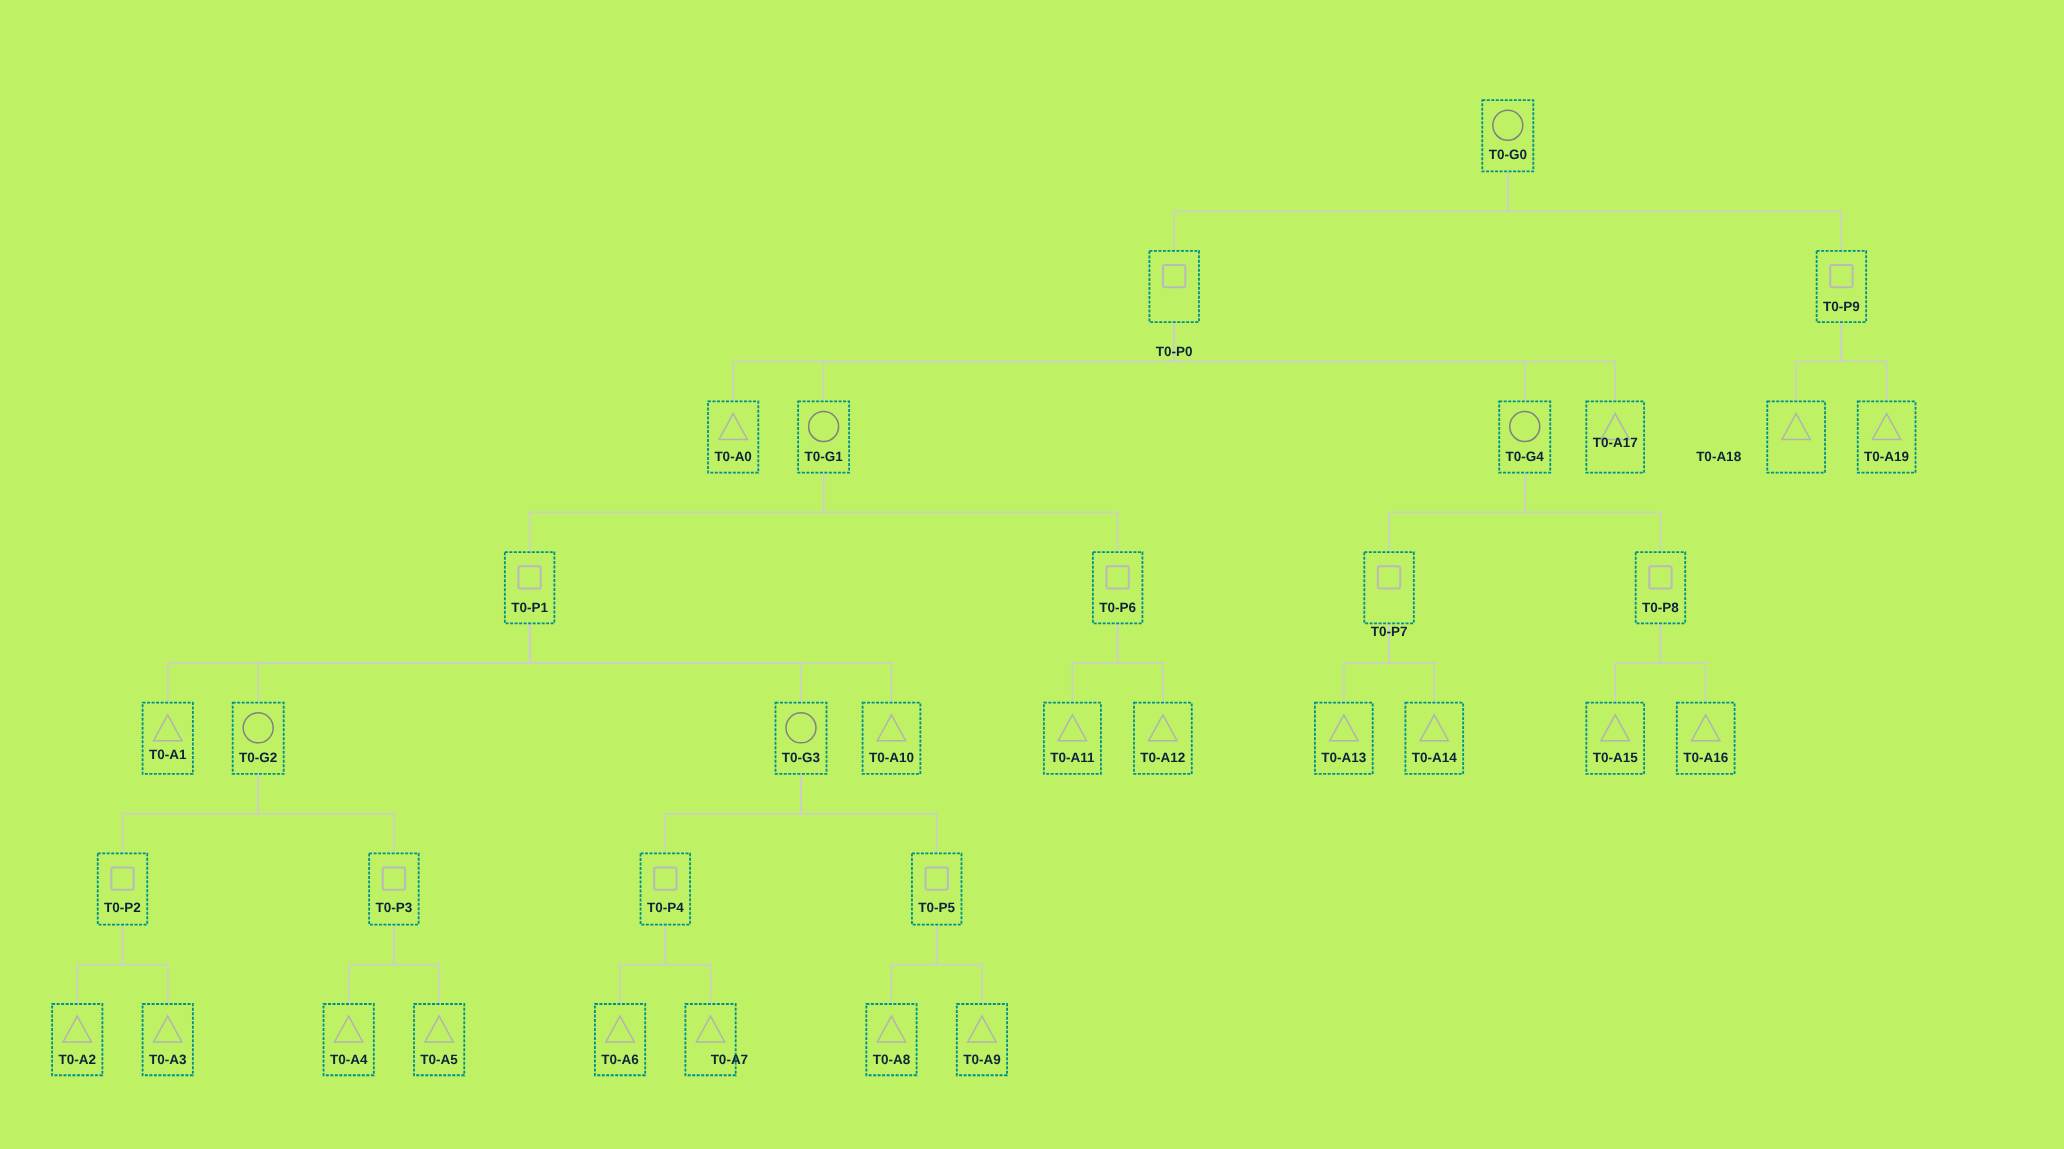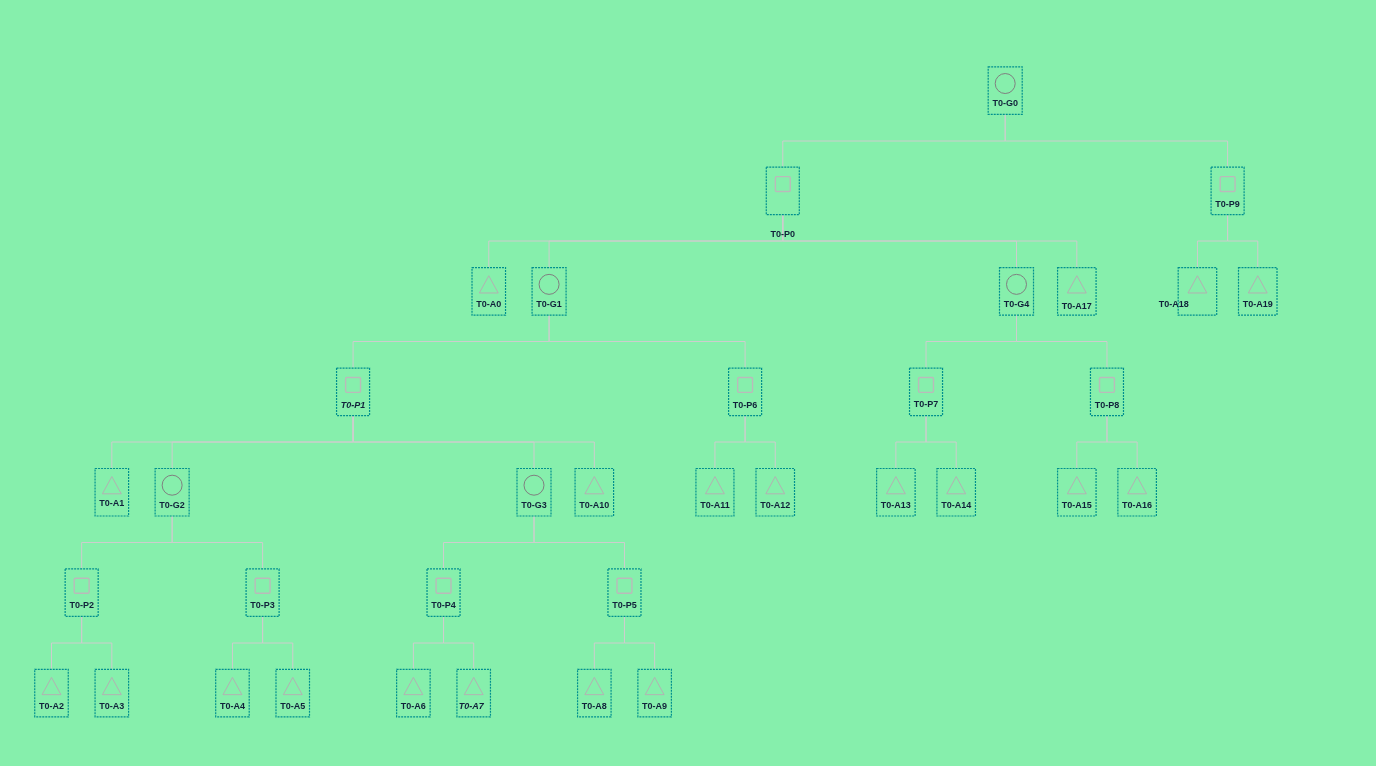--- a/index.html
+++ b/index.html
@@ -2,21 +2,21 @@
 <html><head>
 <meta charset="utf-8">
 <title>Tree Diagram</title>
 <style>
   html, body { margin:0; padding:0; }
   body {
     width:1376px; height:766px; background:#ffffff;
     font-family:"Liberation Sans", sans-serif;
     overflow:hidden;
   }
-  #canvas { position:relative; width:1376px; height:766px; background:#86efac; }
+  #canvas { position:relative; width:1376px; height:766px; background:#bef264; }
   #gfx    { position:absolute; left:0; top:0; width:1376px; height:766px; }
   .node {
     position:absolute; box-sizing:border-box; height:48.5px;
     display:flex; flex-direction:column; align-items:center;
     padding:5px 4.75px 6px 4.75px; background:transparent;
   }
   .node-shape-slot { width:24px; height:24px; display:block; visibility:hidden; }
   .node-label {
     font-size:9px; font-weight:bold; color:#10213a; line-height:10px;
     white-space:nowrap; margin-top:3px;
@@ -155,41 +155,41 @@
       <div class="node-label">T0-A0</div>
     </div>
     <div class="node" style="top: 267.14px; left: 531.572px;">
       <div class="node-shape-slot"></div>
       <div class="node-label">T0-G1</div>
     </div>
     <div class="node" style="top: 267.14px; left: 998.992px;">
       <div class="node-shape-slot"></div>
       <div class="node-label">T0-G4</div>
     </div>
-    <div class="node" style="top: 269px; left: 1057.06px;">
+    <div class="node" style="top: 258px; left: 1057.06px;">
       <div class="node-shape-slot"></div>
       <div class="node-label">T0-A17</div>
     </div>
-    <div class="node" style="top: 267.14px; left: 1154px; text-align: center;">
+    <div class="node" style="top: 267.14px; left: 1126px; text-align: center;">
       <div class="node-shape-slot"></div>
       <div class="node-label">T0-A18</div>
     </div>
     <div class="node" style="top: 267.14px; left: 1237.99px;">
       <div class="node-shape-slot"></div>
       <div class="node-label">T0-A19</div>
     </div>
-    <div class="node" style="top: 367.56px; left: 336.062px; font-style: italic;">
+    <div class="node" style="top: 367.56px; left: 336.062px;">
       <div class="node-shape-slot"></div>
       <div class="node-label">T0-P1</div>
     </div>
     <div class="node" style="top: 367.56px; left: 728.092px;">
       <div class="node-shape-slot"></div>
       <div class="node-label">T0-P6</div>
     </div>
-    <div class="node" style="top: 367px; left: 909.032px;">
+    <div class="node" style="top: 384px; left: 909.032px;">
       <div class="node-shape-slot"></div>
       <div class="node-label">T0-P7</div>
     </div>
     <div class="node" style="top: 367.56px; left: 1089.96px;">
       <div class="node-shape-slot"></div>
       <div class="node-label">T0-P8</div>
     </div>
     <div class="node" style="top: 466px; left: 94.5622px;">
       <div class="node-shape-slot"></div>
       <div class="node-label">T0-A1</div>
@@ -259,21 +259,21 @@
       <div class="node-label">T0-A4</div>
     </div>
     <div class="node" style="top: 668.82px; left: 275.492px;">
       <div class="node-shape-slot"></div>
       <div class="node-label">T0-A5</div>
     </div>
     <div class="node" style="top: 668.82px; left: 396.122px;">
       <div class="node-shape-slot"></div>
       <div class="node-label">T0-A6</div>
     </div>
-    <div class="node" style="top: 668.82px; left: 454px; font-style: italic;">
+    <div class="node" style="top: 668.82px; left: 469px;">
       <div class="node-shape-slot"></div>
       <div class="node-label">T0-A7</div>
     </div>
     <div class="node" style="top: 668.82px; left: 577.062px;">
       <div class="node-shape-slot"></div>
       <div class="node-label">T0-A8</div>
     </div>
     <div class="node" style="top: 668.82px; left: 637.372px;">
       <div class="node-shape-slot"></div>
       <div class="node-label">T0-A9</div>

